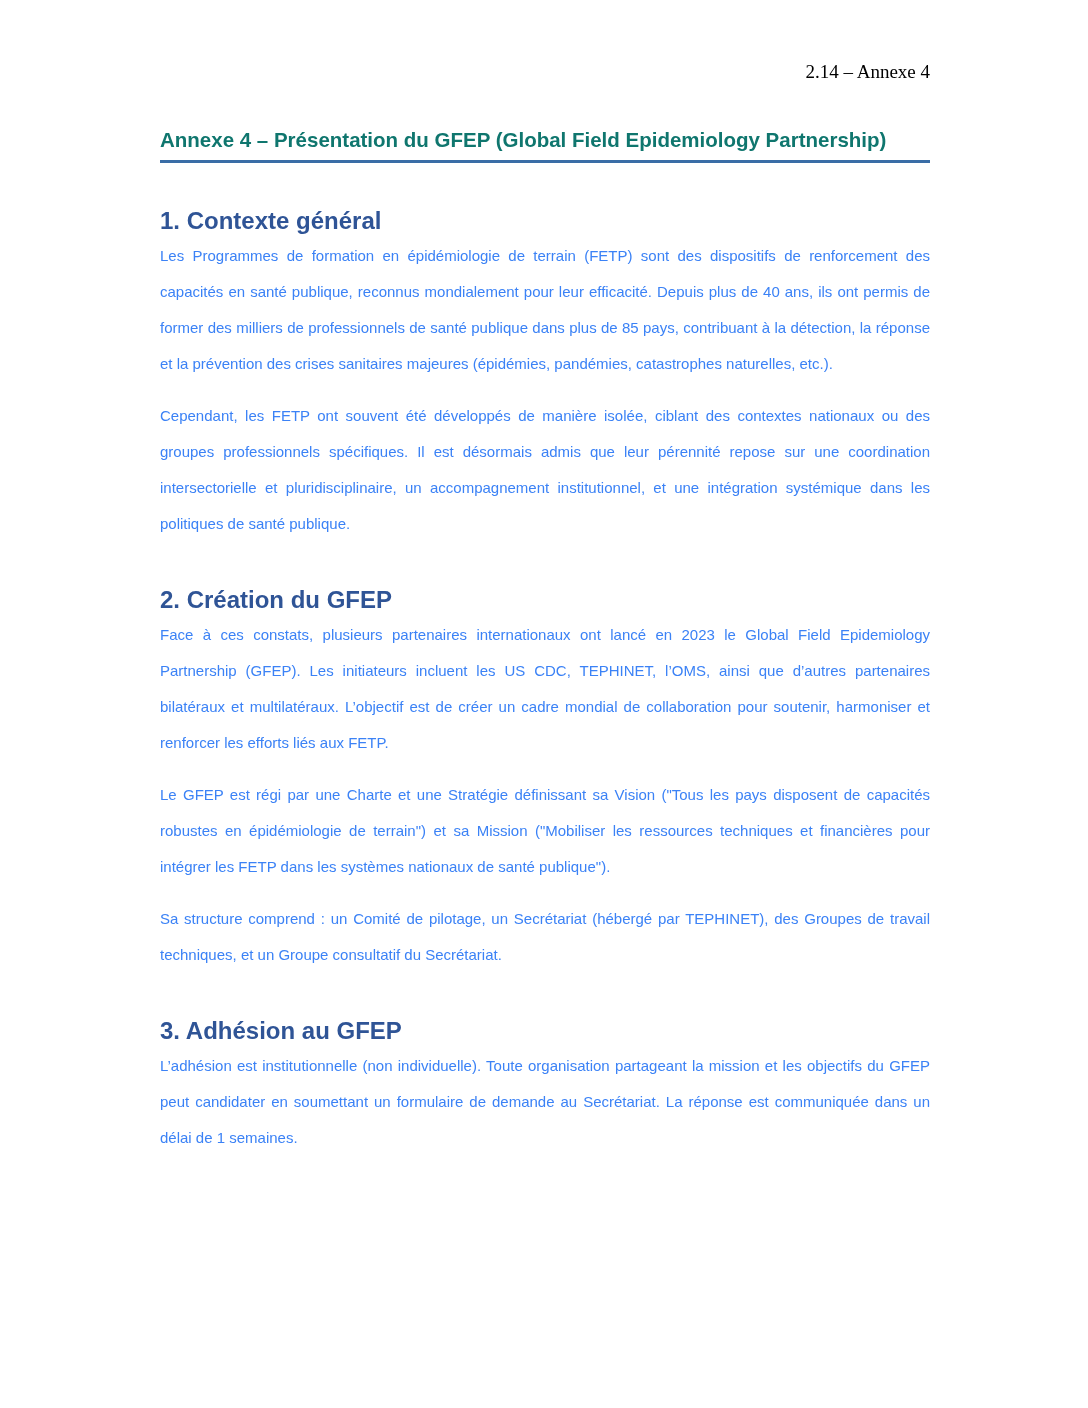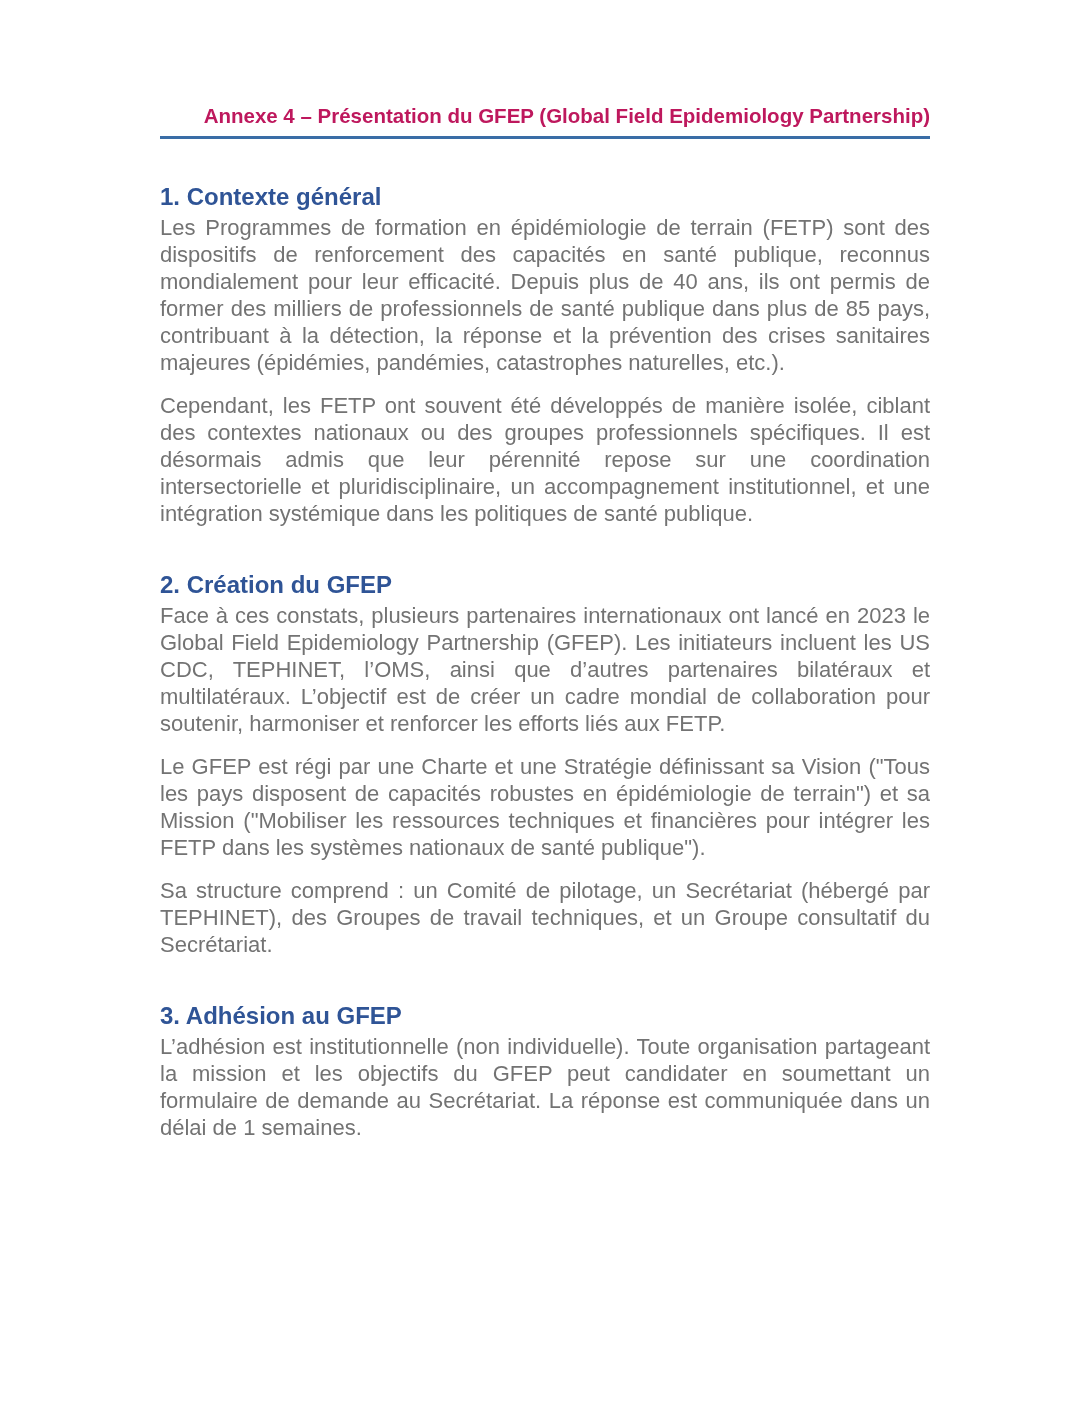--- a/index.html
+++ b/index.html
@@ -22,48 +22,49 @@
   .page-header {
     font-family: "Liberation Serif", serif;
     font-size: 19px;
     line-height: 24px;
     text-align: right;
     color: #000000;
   }
   .doc-title {
     font-size: 20.5px;
     font-weight: bold;
-    color: #be185d;
-    text-align: right;
+    color: #0f766e;
+    text-align: left;
     margin: 44px 0 0 0;
     padding: 0 0 8px 0;
     border-bottom: 3px solid #3A6DA6;
     line-height: 24px;
   }
   .sec-heading {
     font-size: 24px;
     font-weight: bold;
     color: #2F5496;
     margin: 45px 0 5px 0;
     line-height: 25px;
   }
   .body-par {
-    font-size: 22px;
-    line-height: 27px;
+    font-size: 15px;
+    line-height: 36px;
     text-align: justify;
     margin: 0 0 16px 0;
-    color: #737373;
+    color: #3b82f6;
   }
   section { margin: 0; }
 </style>
 </head>
 <body>
 
 <div class="page">
 
+  <div class="page-header">2.14 – Annexe 4</div>
 
   <h1 class="doc-title">Annexe 4 – Présentation du GFEP (Global Field Epidemiology Partnership)</h1>
 
   <section>
     <h2 class="sec-heading">1. Contexte général</h2>
     <p class="body-par">Les Programmes de formation en épidémiologie de terrain (FETP) sont des dispositifs de renforcement des capacités en santé publique, reconnus mondialement pour leur efficacité. Depuis plus de 40 ans, ils ont permis de former des milliers de professionnels de santé publique dans plus de 85 pays, contribuant à la détection, la réponse et la prévention des crises sanitaires majeures (épidémies, pandémies, catastrophes naturelles, etc.).</p>
     <p class="body-par">Cependant, les FETP ont souvent été développés de manière isolée, ciblant des contextes nationaux ou des groupes professionnels spécifiques. Il est désormais admis que leur pérennité repose sur une coordination intersectorielle et pluridisciplinaire, un accompagnement institutionnel, et une intégration systémique dans les politiques de santé publique.</p>
   </section>
 
   <section>

